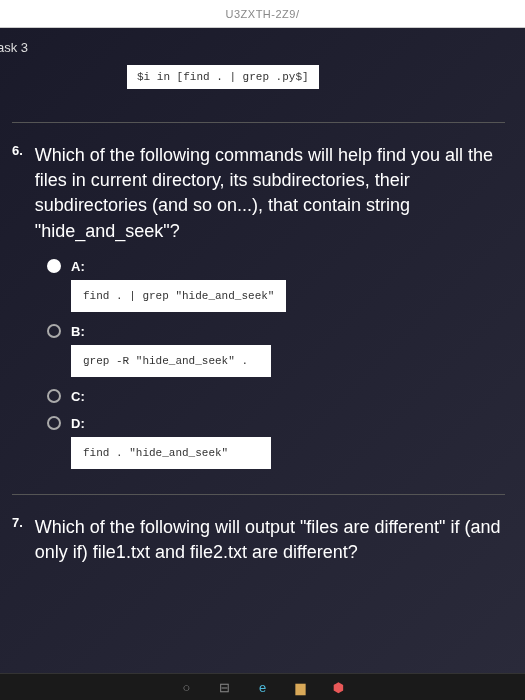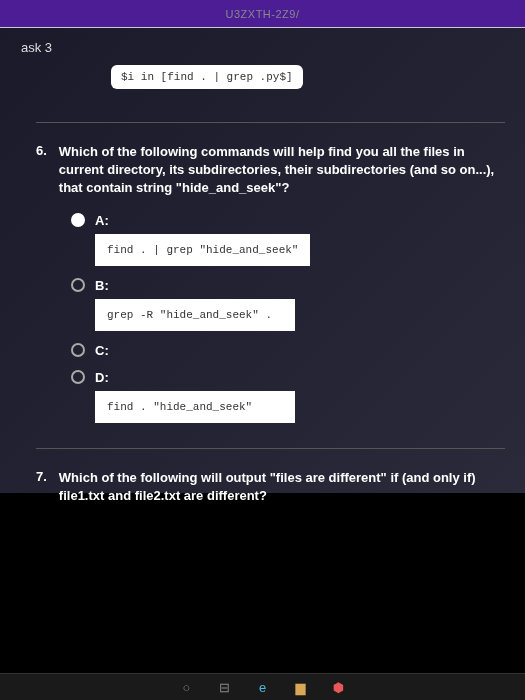--- a/index.html
+++ b/index.html
@@ -9,77 +9,75 @@
     }
     body {
       width: 525px;
       height: 700px;
       background: #000;
       font-family: Arial, sans-serif;
       overflow: hidden;
       position: relative;
     }
     .browser-frame {
-      background: #4c1d95;
+      background: #ffffff;
       height: 28px;
       display: flex;
       align-items: center;
       justify-content: center;
       border-bottom: 1px solid #ccc;
     }
     .url-text {
       font-size: 11px;
       color: #888;
       letter-spacing: 0.5px;
     }
     .content-area {
       background: linear-gradient(135deg, #1a1a2a 0%, #2a2a3a 100%);
-      height: 465px;
+      height: 645px;
       position: relative;
-      padding: 12px 20px 0 36px;
+      padding: 12px 20px 0 12px;
       color: #fff;
     }
     .task-label {
       font-size: 13px;
       color: #ddd;
       margin-bottom: 10px;
       margin-left: -15px;
     }
     .code-snippet-top {
       background: #fff;
       color: #333;
       font-family: 'Courier New', monospace;
       font-size: 11px;
       padding: 6px 10px;
       display: inline-block;
-      margin-left: 75px;
+      margin-left: 115px;
       margin-bottom: 8px;
-      border-radius: 6px;
     }
     .divider {
       border: none;
       border-top: 1px solid #555;
       margin: 25px 0 20px 0;
     }
     .question-block {
       display: flex;
       gap: 12px;
       margin-bottom: 15px;
     }
     .q-number {
       font-size: 13px;
       font-weight: bold;
       color: #fff;
       flex-shrink: 0;
     }
     .q-text {
-      font-size: 13px;
+      font-size: 18px;
       color: #fff;
       line-height: 1.4;
-      font-weight: bold;
     }
     .options {
       margin-left: 35px;
     }
     .option {
       margin-bottom: 12px;
     }
     .option-header {
       display: flex;
       align-items: center;

